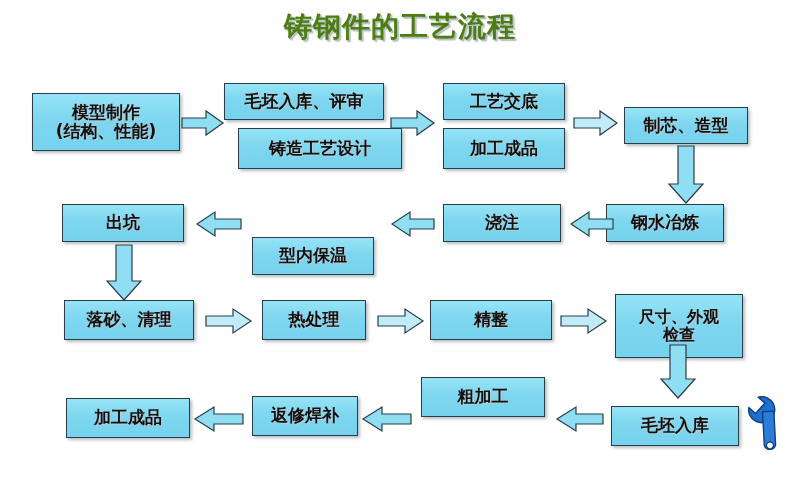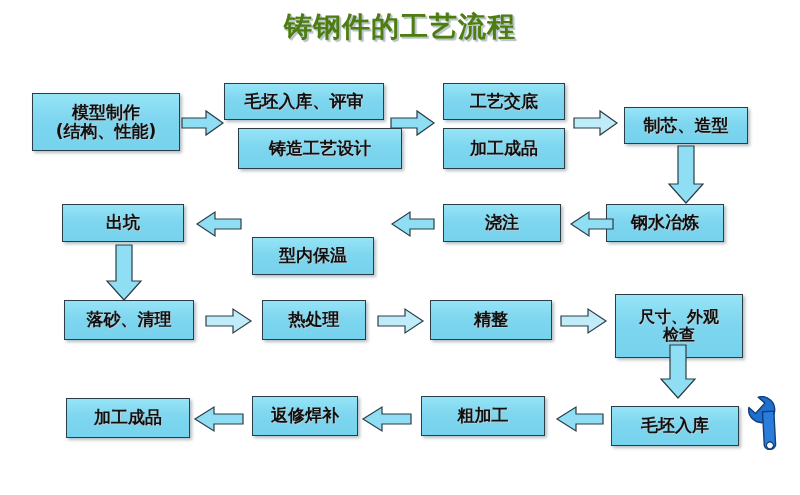--- a/index.html
+++ b/index.html
@@ -174,21 +174,21 @@
   </div>
 
   <div class="box" style="left:611px; top:398px; width:128px; height:40px;margin-top:8px;">毛坯入库</div>
 
   <div class="arrow" style="left:556px; top:406px;">
     <svg width="48" height="26" viewBox="0 0 48 26">
       <polygon class="shaft" points="47,8 20,8 20,1 1,13 20,25 20,18 47,18"></polygon>
     </svg>
   </div>
 
-  <div class="box" style="left:421px; top:396px; width:124px; height:40px;">粗加工</div>
+  <div class="box" style="left:421px; top:377px; width:124px; height:40px;">粗加工</div>
 
   <div class="arrow" style="left:362px; top:406px;">
     <svg width="50" height="26" viewBox="0 0 50 26">
       <polygon class="shaft" points="49,8 20,8 20,1 1,13 20,25 20,18 49,18"></polygon>
     </svg>
   </div>
 
   <div class="box" style="left:252px; top:396px; width:106px; height:40px;">返修焊补</div>
 
   <div class="arrow" style="left:194px; top:406px;">

